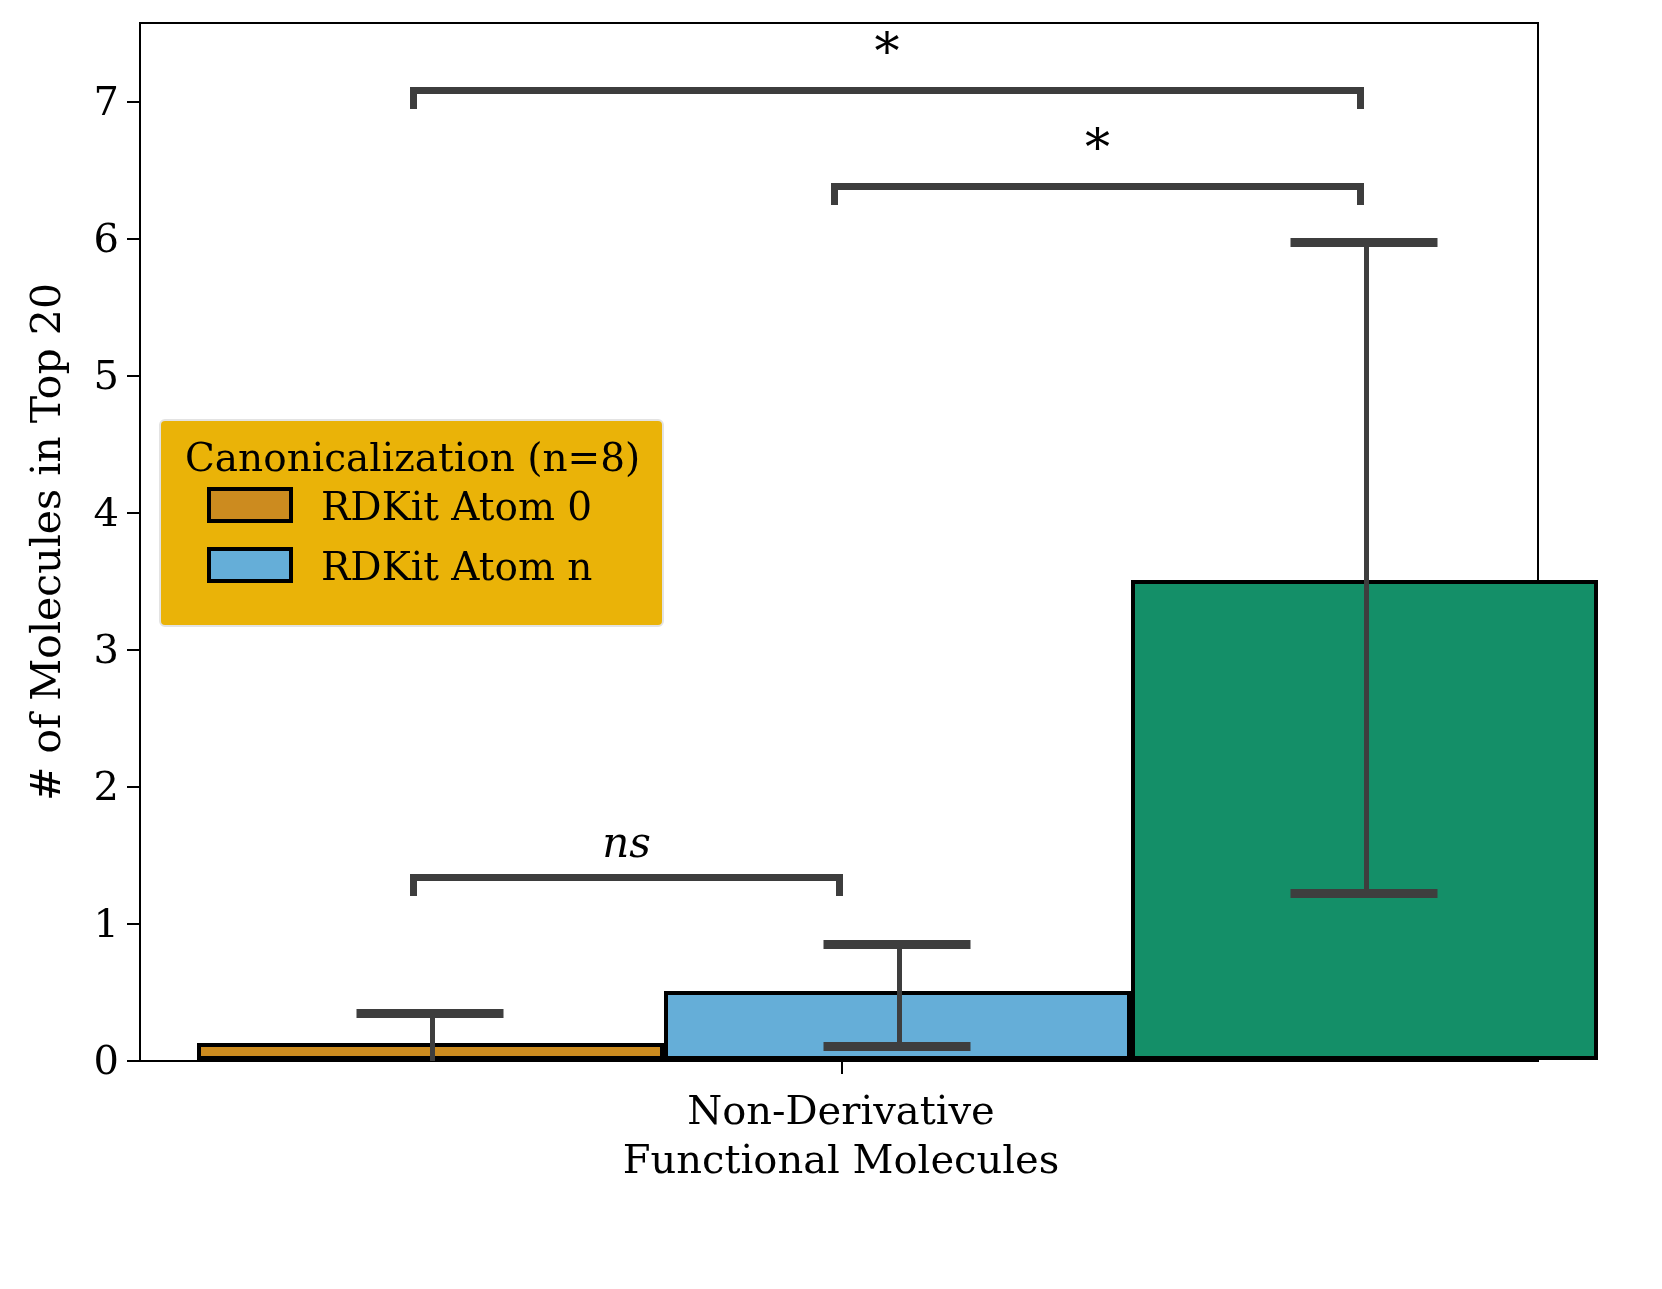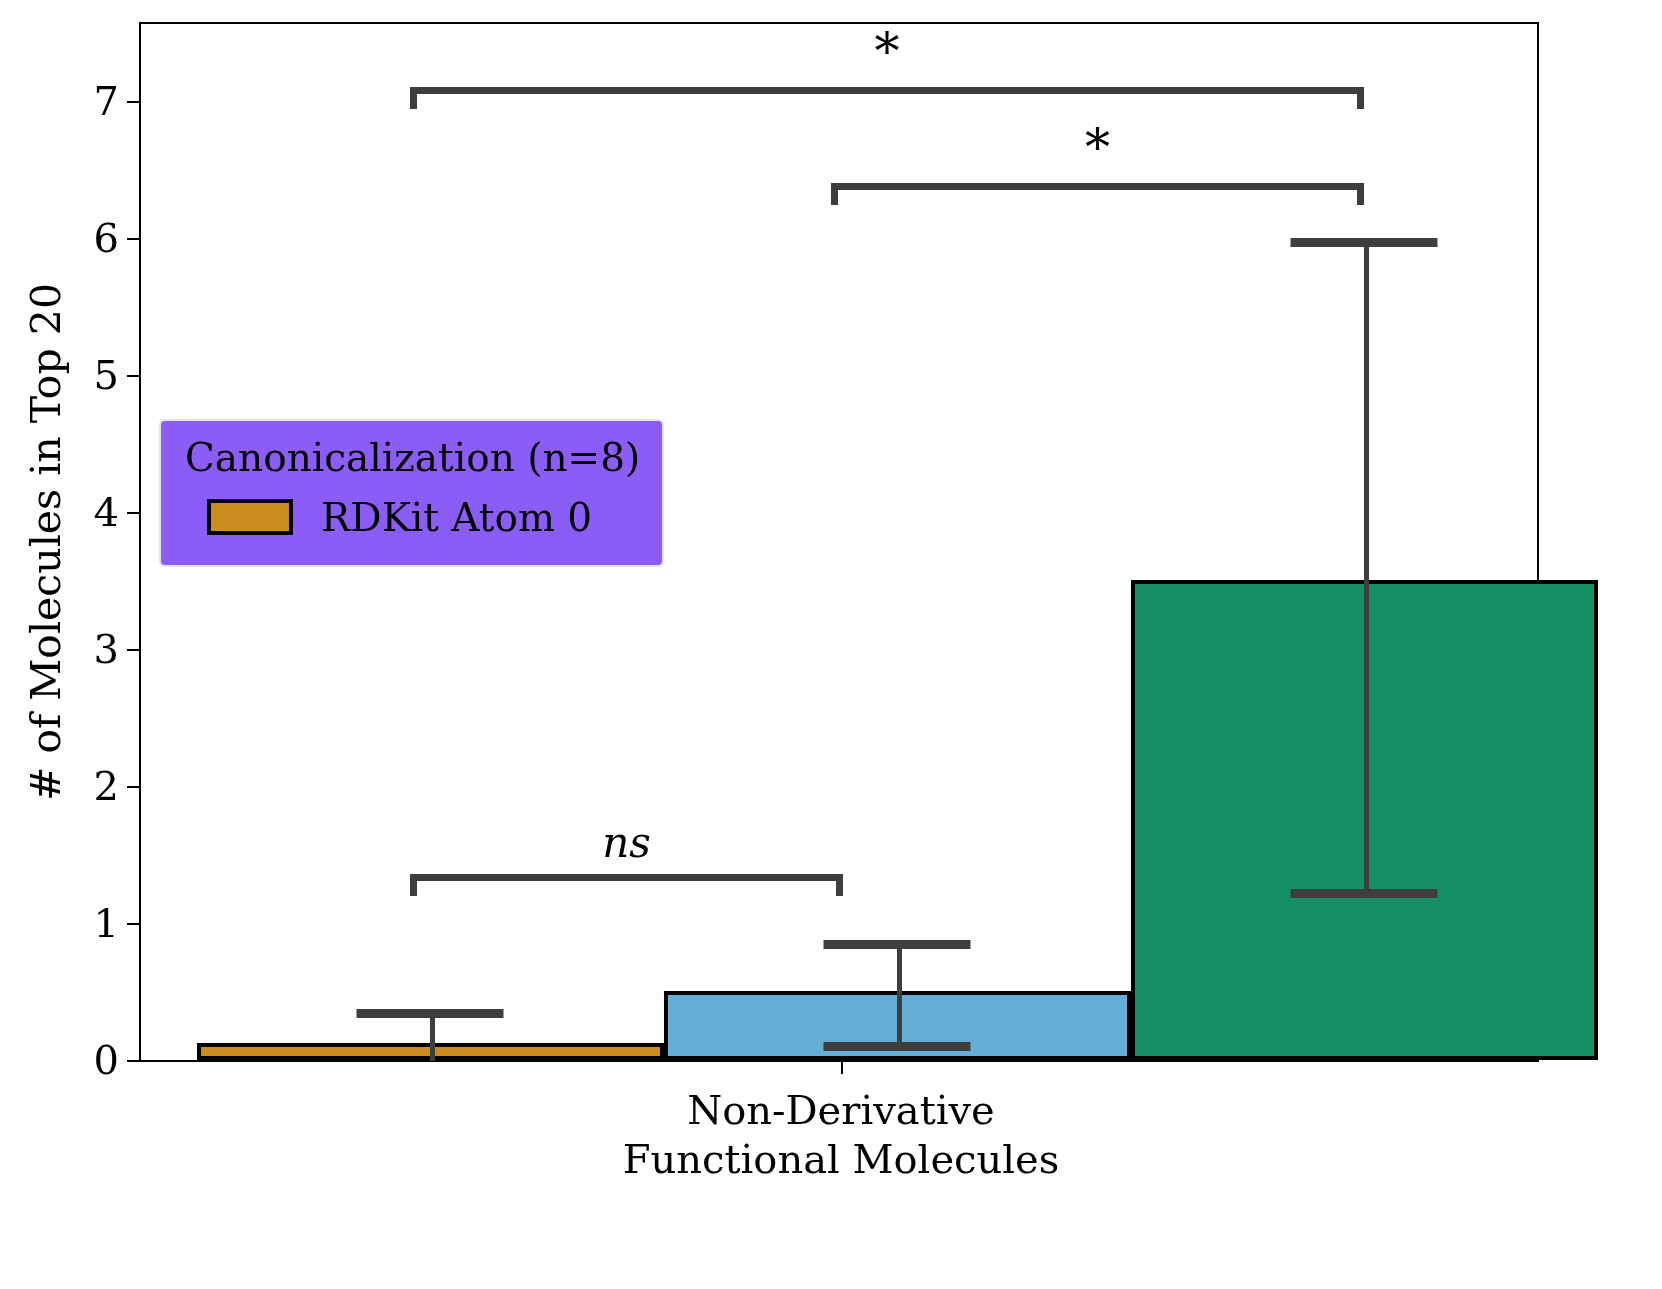--- a/index.html
+++ b/index.html
@@ -140,36 +140,35 @@
   }
   .sig-label.star {
     font-size: 50px;
   }
 
   
   .legend {
     position: absolute;
     left: 159px;
     top: 419px;
-    background: #8b5cf6;
+    background: #eab308;
     border: 2px solid #e3e3e3;
     border-radius: 6px;
     padding: 14px 22px 18px 22px;
     box-sizing: border-box;
   }
   .legend-title {
     font-size: 39px;
     color: #000000;
     margin: 0 0 6px 2px;
     line-height: 1.18;
     white-space: nowrap;
   }
   .legend-row {
     display: flex;
-    align-items: center;
     height: 60px;
   }
   .legend-swatch {
     width: 86px;
     height: 36px;
     border: 4px solid #000000;
     box-sizing: border-box;
     margin-left: 24px;
     margin-right: 28px;
     flex: 0 0 auto;
@@ -262,16 +261,20 @@
   </div>
 
   <div class="legend">
     <div class="legend-title">Canonicalization (n=8)</div>
 
     <div class="legend-row">
       <span class="legend-swatch" style="background:#cc8b1f;"></span>
       <span class="legend-text">RDKit Atom 0</span>
     </div>
 
+    <div class="legend-row">
+      <span class="legend-swatch" style="background:#65aed8;"></span>
+      <span class="legend-text">RDKit Atom n</span>
+    </div>
 
   </div>
 
 </div>
 
 </body></html>

